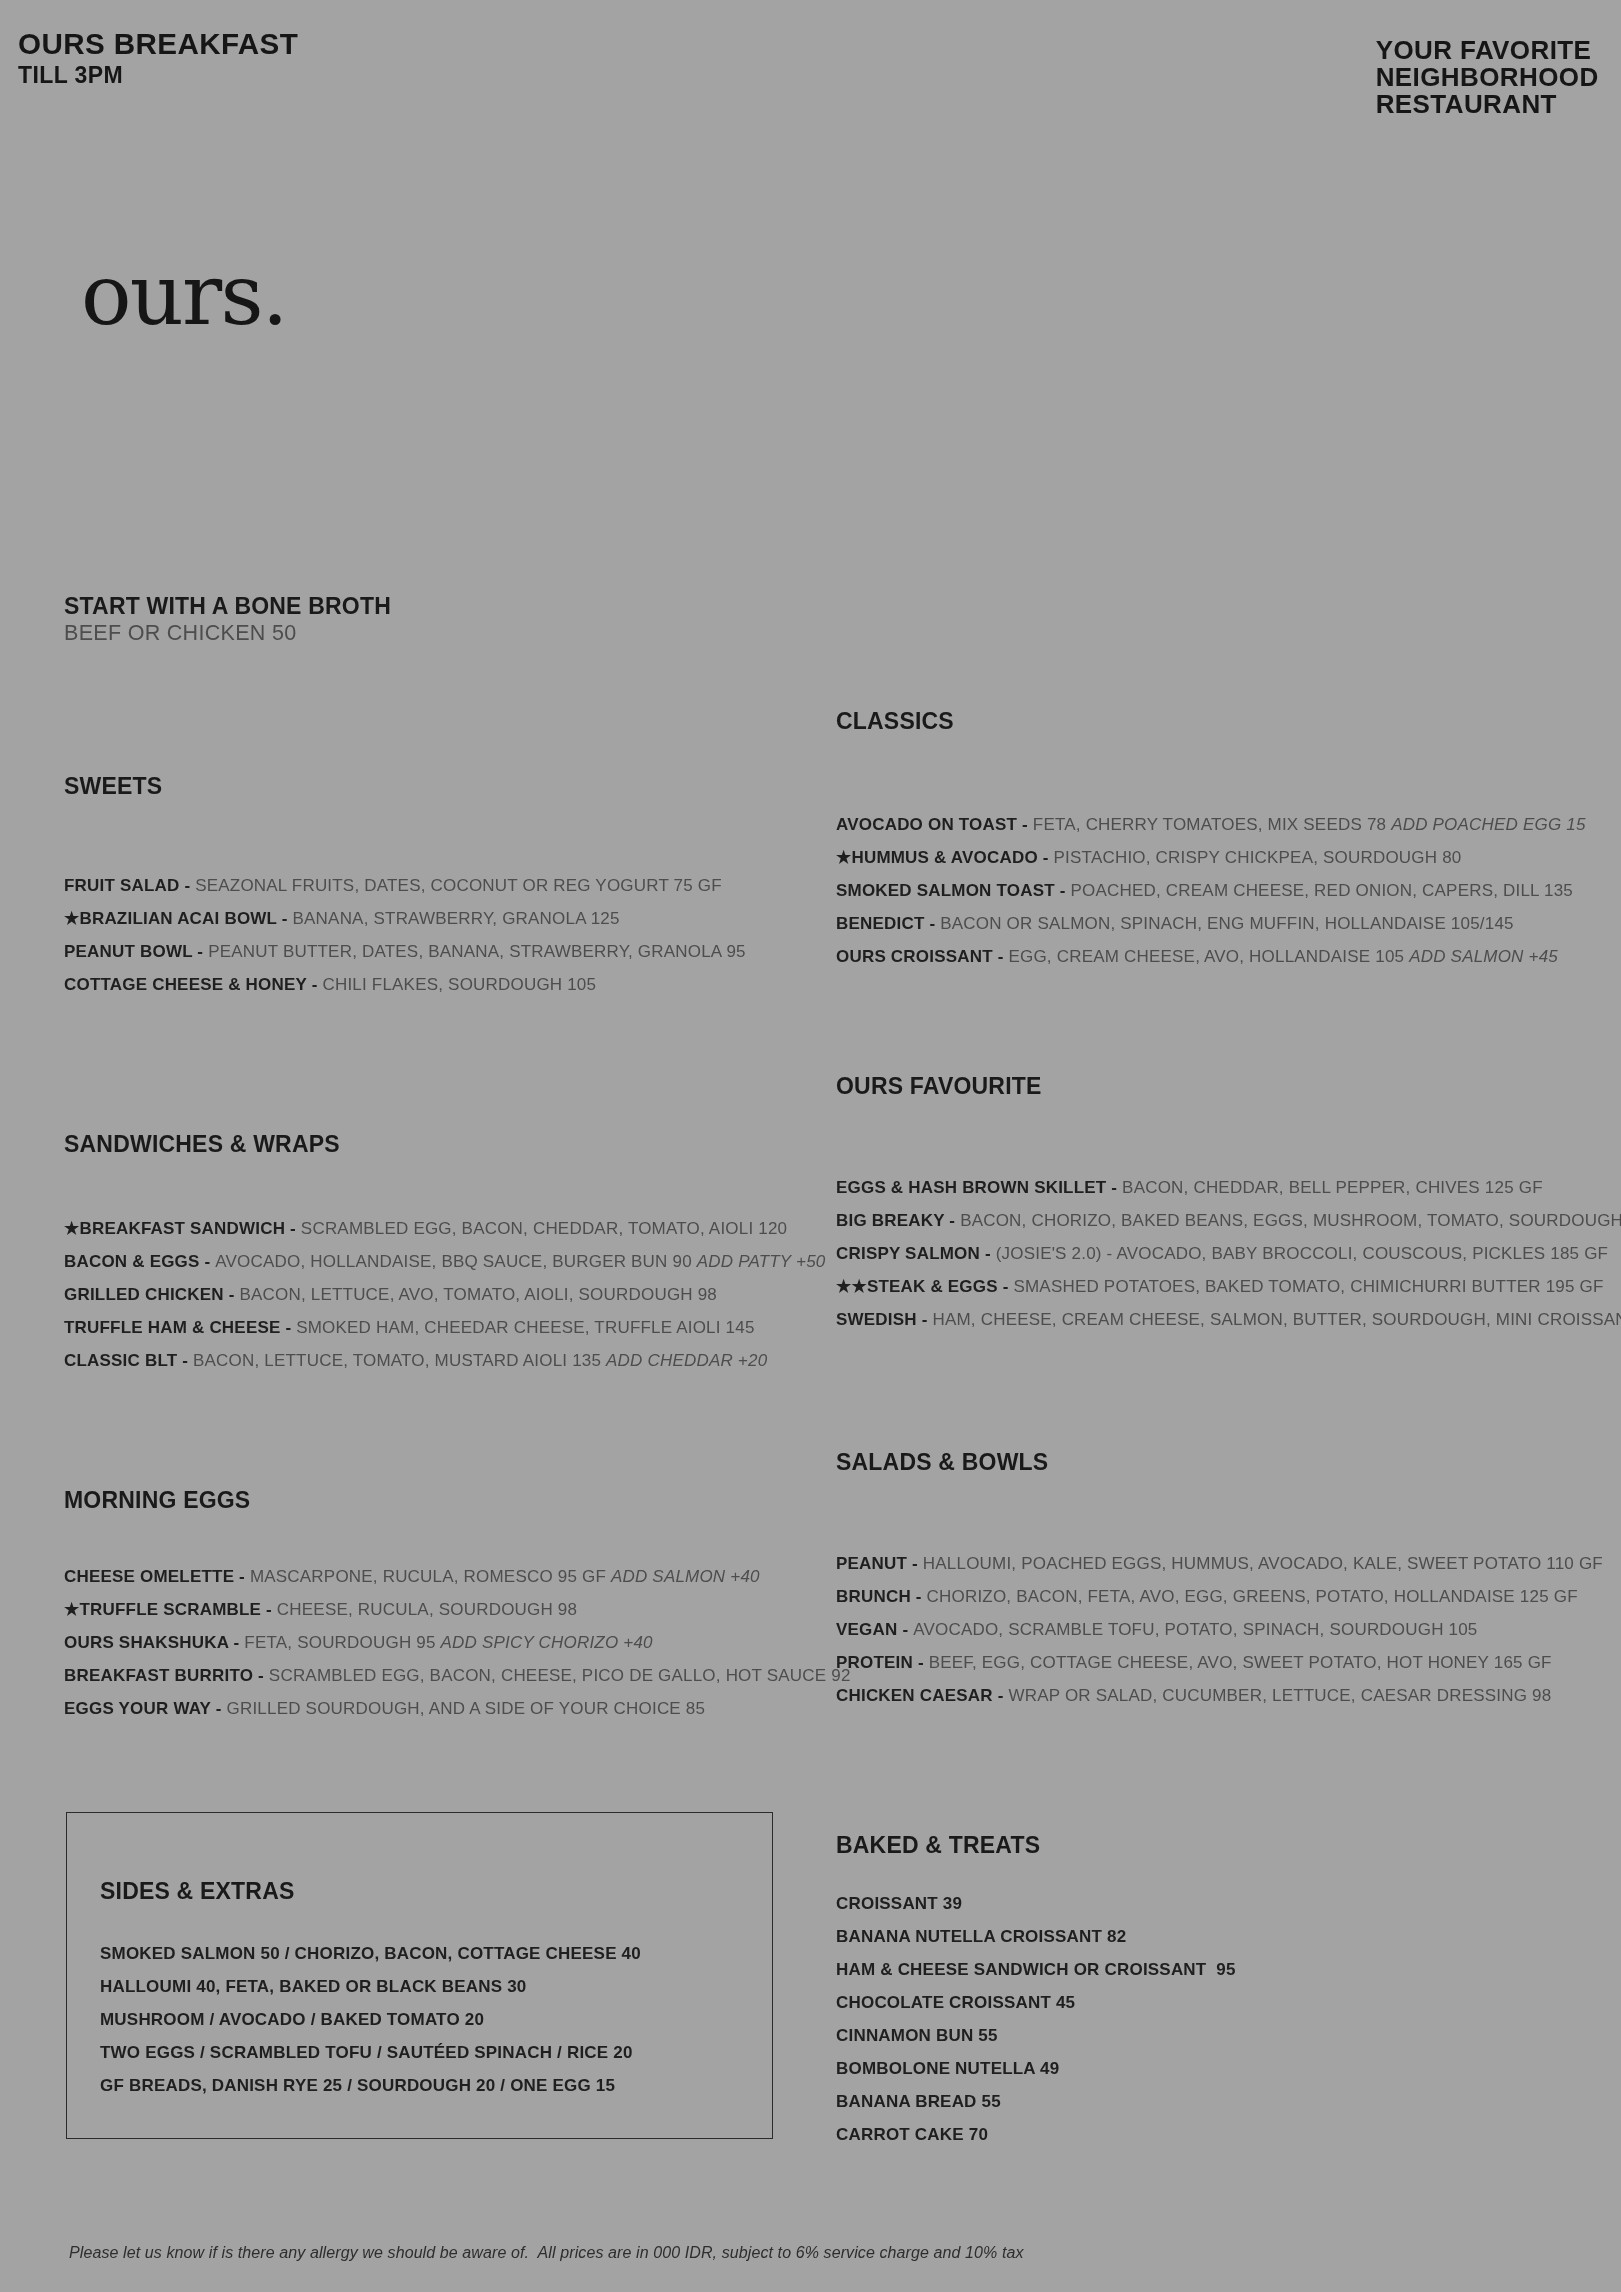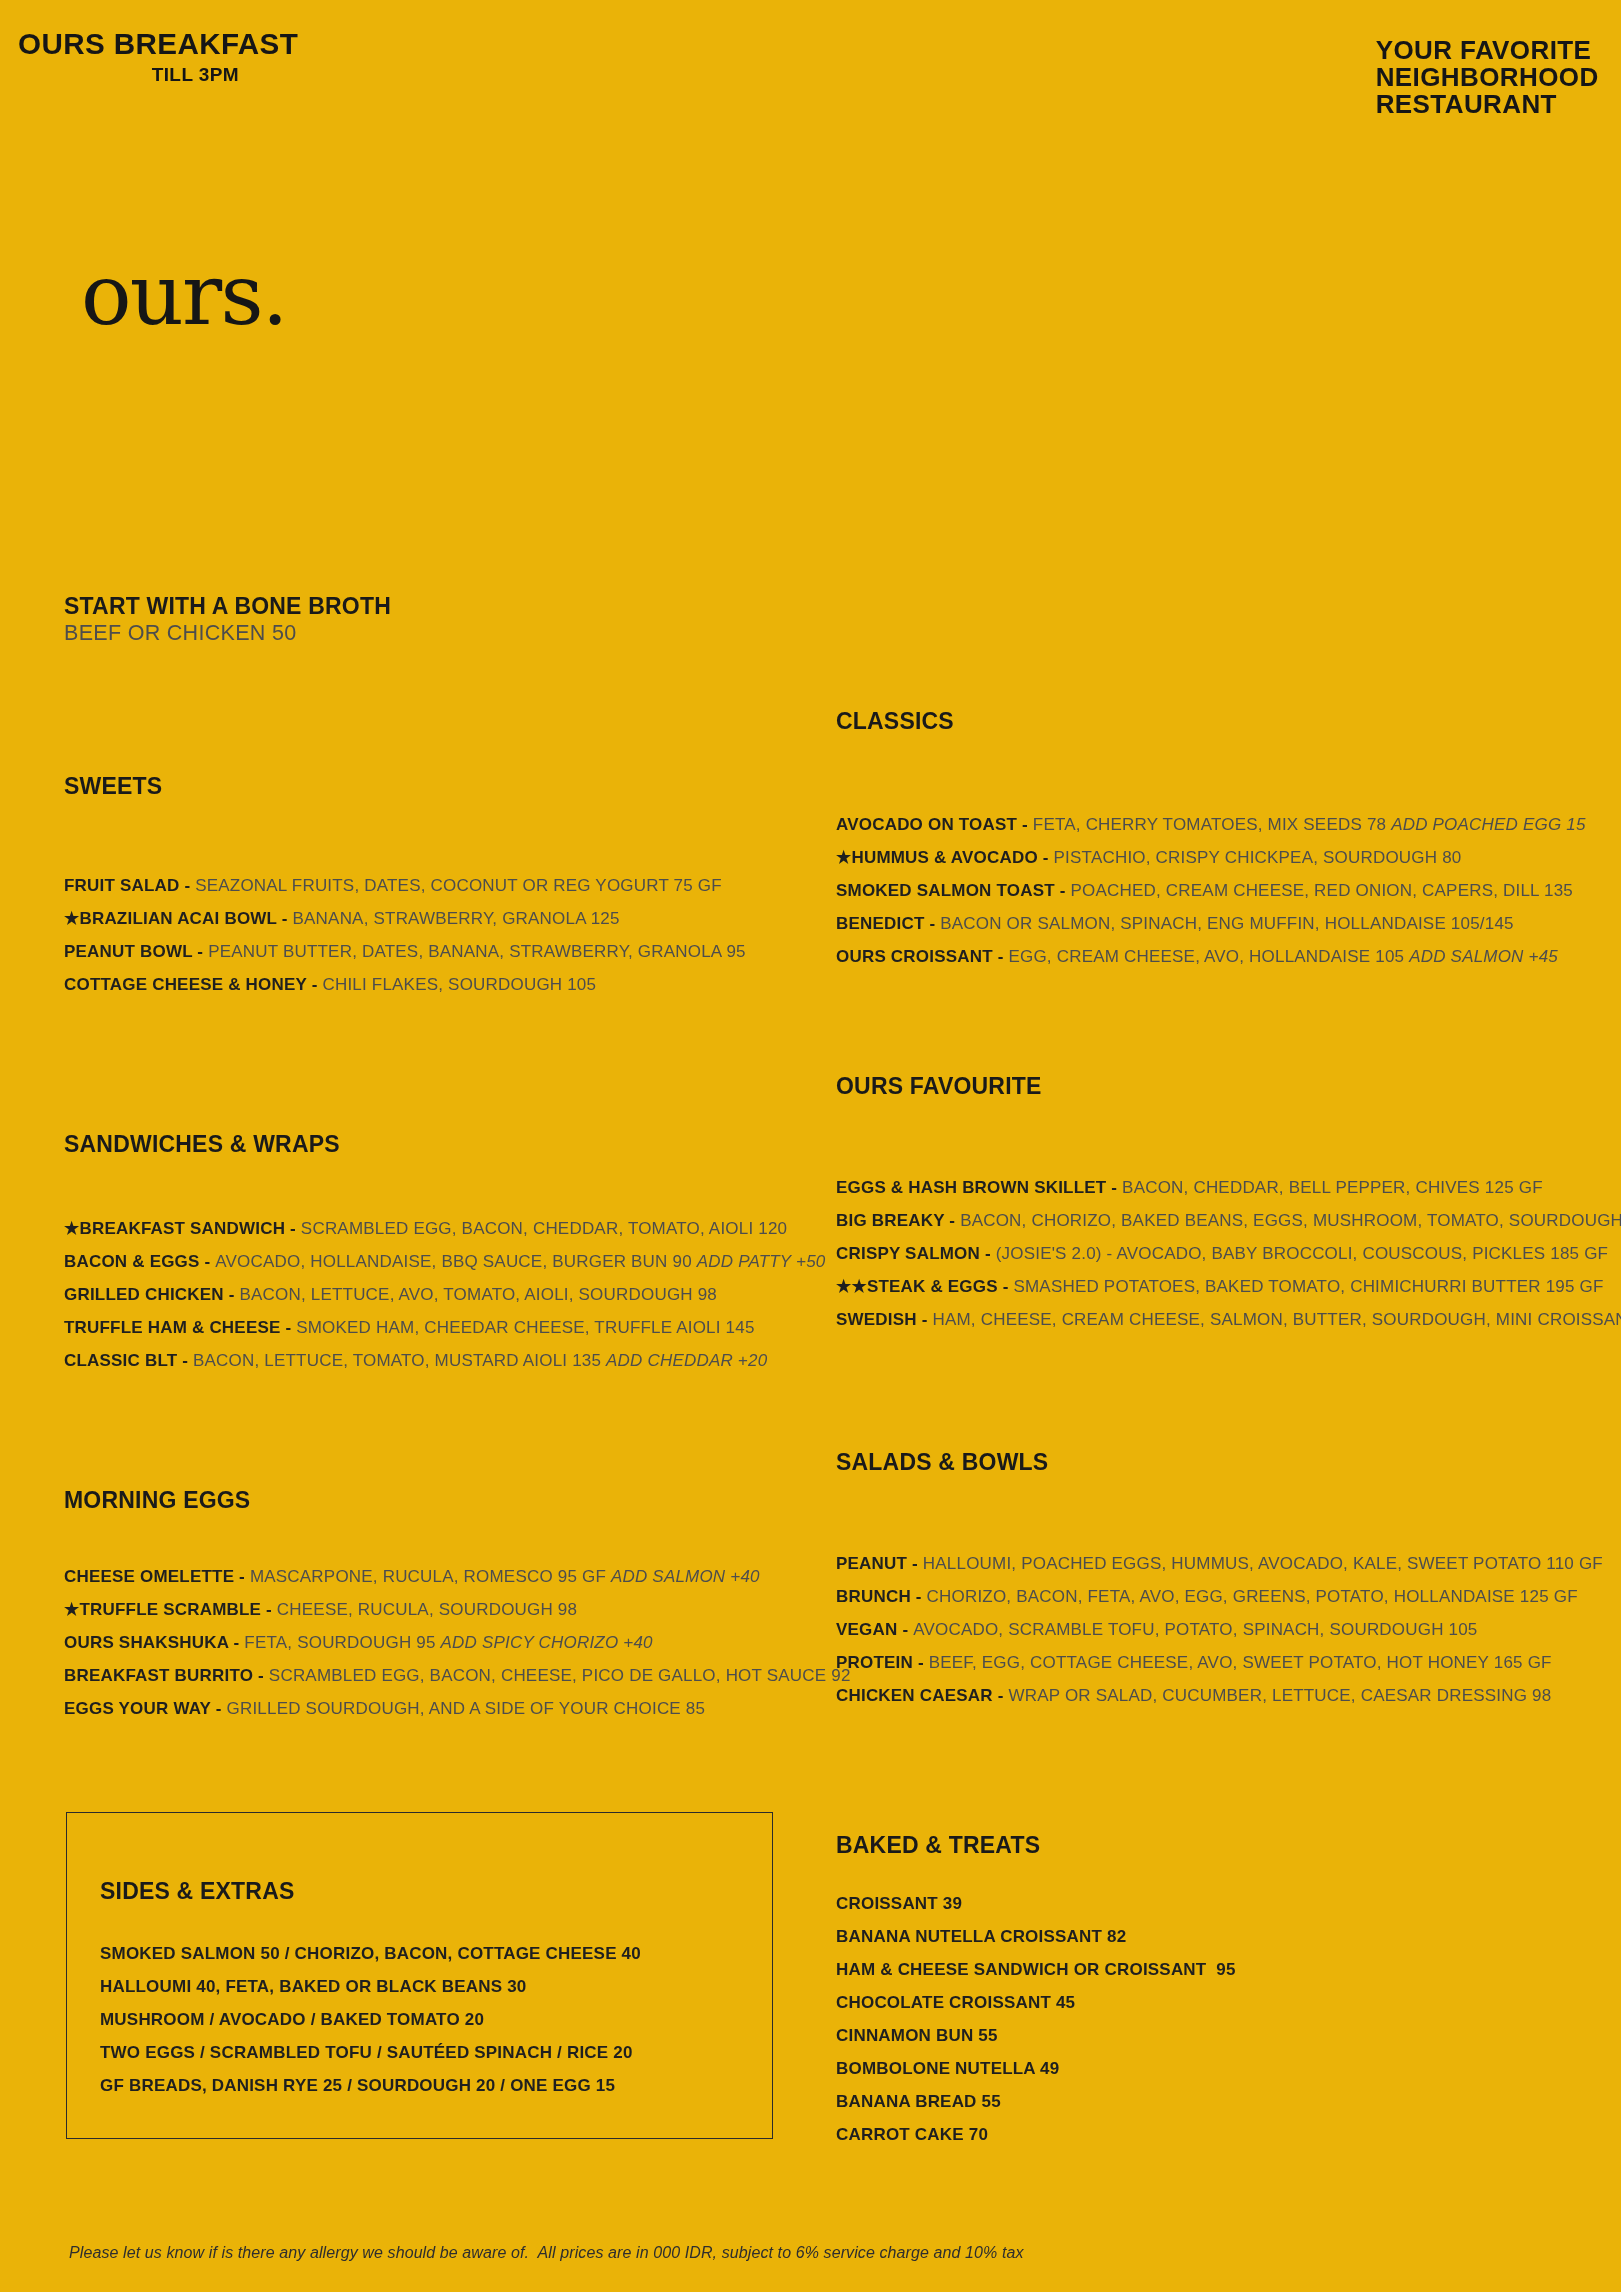--- a/index.html
+++ b/index.html
@@ -1,23 +1,23 @@
 <!DOCTYPE html>
 <html style="font-size:14.3px"><head>
 <meta charset="utf-8">
 <title>ours. breakfast menu</title>
 <style>
   html,body{margin:0;padding:0;background:#ffffff;}
-  .page{position:relative;width:1621px;height:2293px;background:#eab308;overflow:hidden;
+  .page{position:relative;width:1621px;height:2293px;background:#a3a3a3;overflow:hidden;
         font-family:"Liberation Sans",sans-serif;color:#1f1f1f;}
 
   
   .brand{position:absolute;left:18px;top:27px;width:221px;}
   .brand-title{font-size:29.6px;line-height:33px;font-weight:700;letter-spacing:0.4px;color:#161616;white-space:nowrap;}
-  .brand-sub{font-size:19px;line-height:30px;font-weight:700;letter-spacing:0.4px;color:#161616;text-align:right;}
+  .brand-sub{font-size:23px;line-height:30px;font-weight:700;letter-spacing:0.4px;color:#161616;}
 
   
   .tagline{position:absolute;right:22.4px;top:37px;text-align:left;}
   .tagline div{font-size:26px;line-height:27px;font-weight:700;letter-spacing:0.4px;color:#161616;white-space:nowrap;}
 
   
   .logo{position:absolute;left:81px;top:253px;font-family:"DejaVu Serif",serif;
         font-size:84px;line-height:1;letter-spacing:-1.8px;color:#161616;}
 
   

